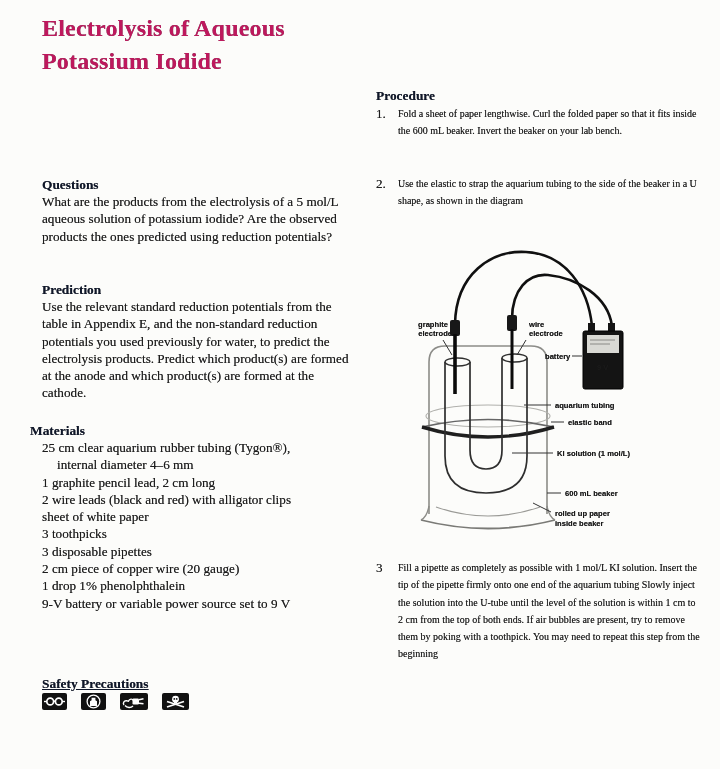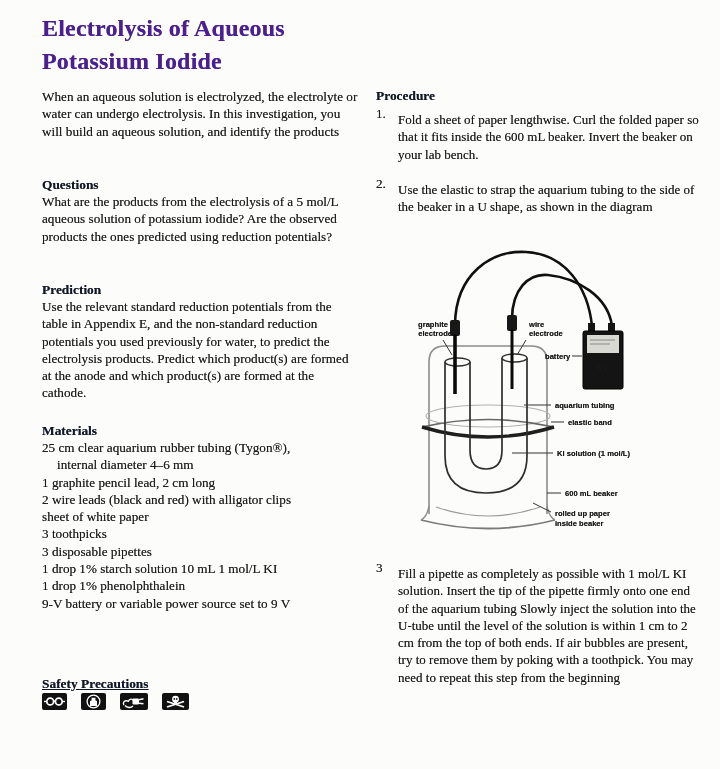--- a/index.html
+++ b/index.html
@@ -6,76 +6,75 @@
   .page{
     position:relative;width:720px;height:769px;margin:0 auto;
     background:#fcfcfa;
     font-family:"Liberation Serif", serif;
     color:#1c1c1c;overflow:hidden;
     text-shadow:0 0 .45px rgba(25,25,25,.65);
   }
   .blk{position:absolute;}
   .title{
     left:42px;top:12px;width:340px;
-    font-size:24px;font-weight:bold;line-height:33px;color:#4c1d95;
+    font-size:24px;font-weight:bold;line-height:33px;color:#be185d;
     letter-spacing:.2px;margin:0;
   }
   .body-text{font-size:13.2px;line-height:17.3px;}
   .heading{font-size:13.4px;font-weight:bold;color:#0f172a;}
   #intro{left:42px;top:88px;width:318px;}
   #questions-h{left:42px;top:177px;}
   #questions-b{left:42px;top:193px;width:318px;}
   #prediction-h{left:42px;top:282px;}
   #prediction-b{left:42px;top:298px;width:318px;}
-  #materials-h{left:42px;top:423px;}
+  #materials-h{left:30px;top:423px;}
   #materials-list{left:42px;top:439px;width:322px;}
   #materials-list .mat-line{font-size:13.2px;line-height:17.3px;white-space:nowrap;}
   #materials-list .indent{padding-left:15px;}
   #safety-h{left:42px;top:676px;text-decoration:underline;}
   #safety-icons{left:42px;top:693px;display:flex;gap:14px;}
   #safety-b{left:42px;top:714px;width:318px;}
   #procedure-h{left:376px;top:88px;}
   .step{position:absolute;display:flex;width:326px;}
   .step .num{width:22px;flex:none;font-size:13.2px;line-height:17.3px;}
-  .step .txt{width:302px;font-size:13px;line-height:17.3px;margin-top:6px;}
+  .step .txt{width:302px;font-size:10px;line-height:17.3px;}
   #step1{left:376px;top:105px;}
   #step2{left:376px;top:175px;}
   #step3{left:376px;top:559px;}
   #diagram{left:396px;top:246px;}
   .dlabel{
     font-family:"Liberation Sans", sans-serif;
     font-size:7.6px;font-weight:bold;fill:#1a1a1a;
   }
   .sicon{display:block;}
 </style>
 </head>
 <body>
 
 <div class="page">
 
   <h1 class="blk title"><span>Electrolysis of Aqueous</span><br><span>Potassium Iodide</span></h1>
 
-  <div class="blk body-text" id="intro">When an aqueous solution is electrolyzed, the electrolyte or water can undergo electrolysis. In this investigation, you will build an aqueous solution, and identify the products</div>
 
   <div class="blk heading" id="questions-h">Questions</div>
   <div class="blk body-text" id="questions-b">What are the products from the electrolysis of a 5 mol/L aqueous solution of potassium iodide? Are the observed products the ones predicted using reduction potentials?</div>
 
   <div class="blk heading" id="prediction-h">Prediction</div>
   <div class="blk body-text" id="prediction-b">Use the relevant standard reduction potentials from the table in Appendix E, and the non-standard reduction potentials you used previously for water, to predict the electrolysis products. Predict which product(s) are formed at the anode and which product(s) are formed at the cathode.</div>
 
   <div class="blk heading" id="materials-h">Materials</div>
   <div class="blk" id="materials-list">
     <div class="mat-line">25 cm clear aquarium rubber tubing (Tygon®),</div>
     <div class="mat-line indent">internal diameter 4–6 mm</div>
     <div class="mat-line">1 graphite pencil lead, 2 cm long</div>
     <div class="mat-line">2 wire leads (black and red) with alligator clips</div>
     <div class="mat-line">sheet of white paper</div>
     <div class="mat-line">3 toothpicks</div>
     <div class="mat-line">3 disposable pipettes</div>
-    <div class="mat-line">1 drop 1% starch solution 10 mL 1 mol/L KI</div>
+    <div class="mat-line">2 cm piece of copper wire (20 gauge)</div>
     <div class="mat-line">1 drop 1% phenolphthalein</div>
     <div class="mat-line">9-V battery or variable power source set to 9 V</div>
   </div>
 
   <div class="blk heading" id="safety-h">Safety Precautions</div>
   <div class="blk" id="safety-icons">
     <svg class="sicon" width="25" height="17" viewBox="0 0 25 17">
       <rect x="0" y="0" width="25" height="17" rx="2" fill="#111"></rect>
       <circle cx="8.2" cy="8.5" r="3.4" fill="none" stroke="#fff" stroke-width="1.7"></circle>
       <circle cx="16.8" cy="8.5" r="3.4" fill="none" stroke="#fff" stroke-width="1.7"></circle>

